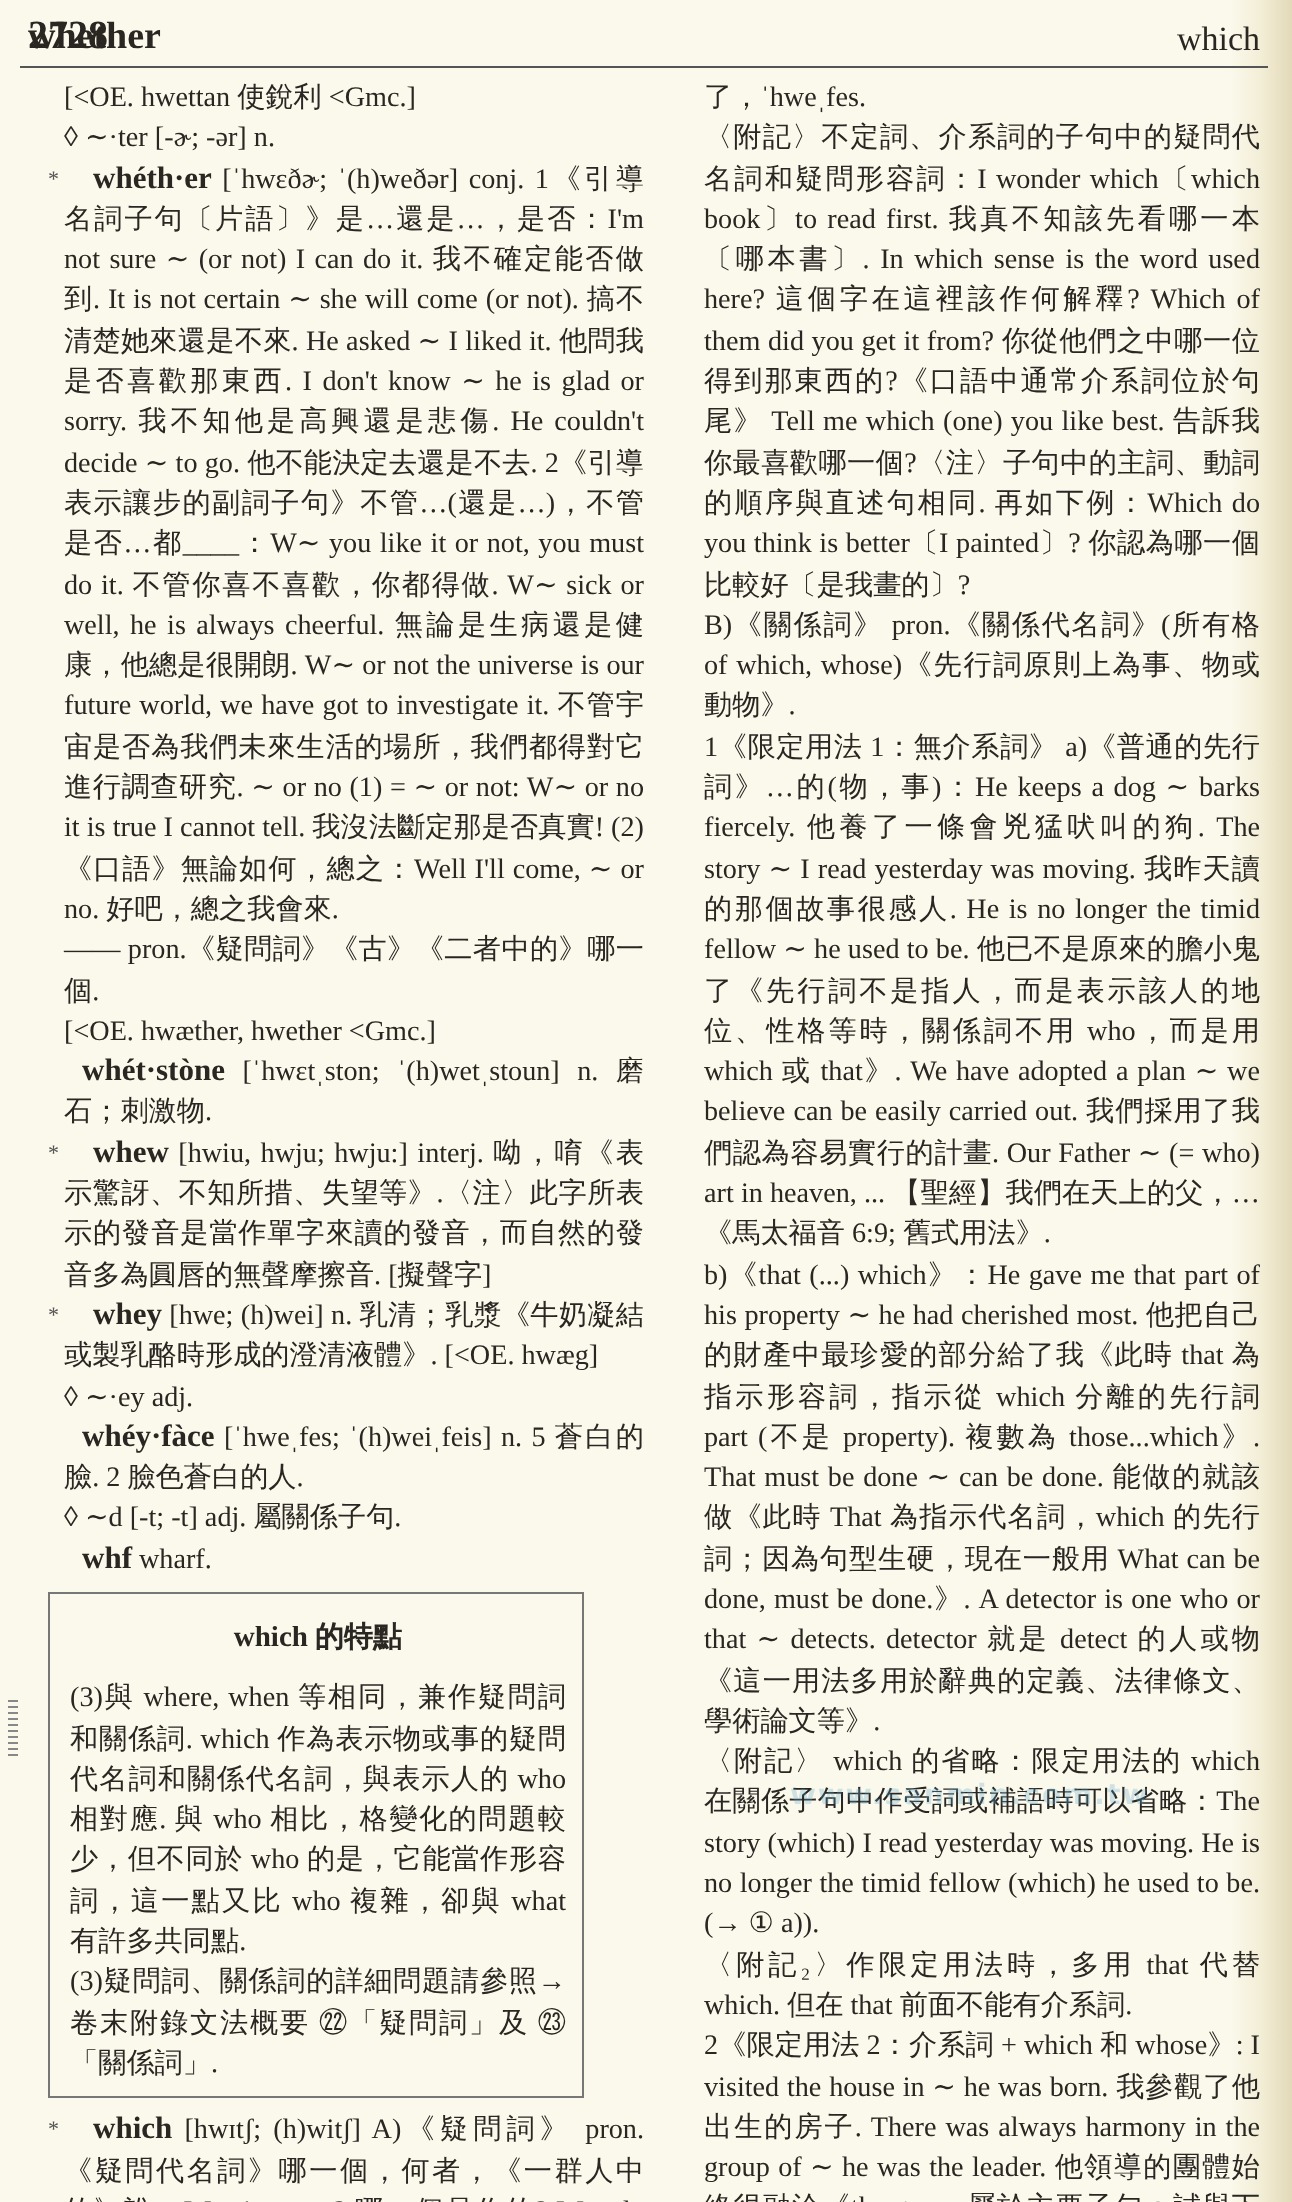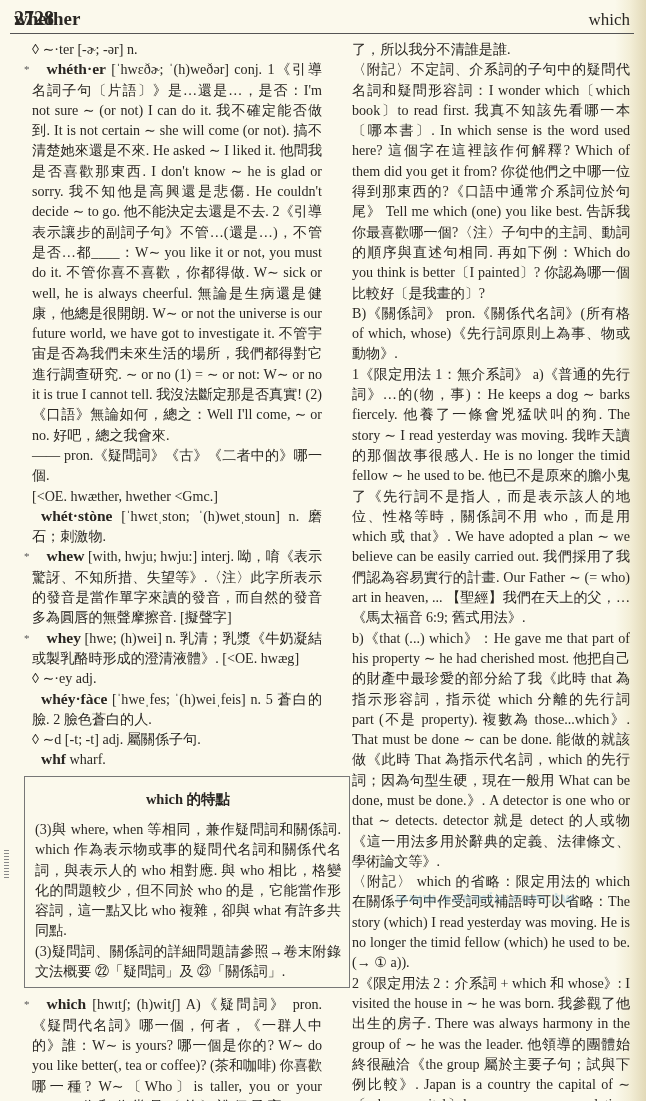--- a/index.html
+++ b/index.html
@@ -13,21 +13,21 @@
   .hd-right{position:absolute;right:2px;top:4px;font-size:17px;}
   .rule{position:absolute;left:10px;right:12px;top:33px;height:0;border-top:1px solid #555;}
   .col{position:absolute;top:39px;font-size:14.1px;line-height:20.3px;text-align:justify;}
   .col.left{left:14px;width:308px;}
   .col.right{left:334px;width:296px;}
   .p{margin:0;padding-left:18px;text-indent:-8px;}
   .p.cont{padding-left:18px;text-indent:0;}
   .p.sub{padding-left:18px;text-indent:0;}
   .hw{font-weight:bold;font-size:15.5px;margin-left:17px;}
   .star{font-size:11px;vertical-align:top;color:#555;}
-  .box{margin:6px 0 6px 10px;border:1px solid #777;padding:6px 8px 6px 10px;width:326px;box-sizing:border-box;}
+  .box{margin:6px 0 6px 10px;border:1px solid #777;padding:6px 8px 6px 10px;width:268px;box-sizing:border-box;}
   .box-title{text-align:center;font-weight:bold;font-size:14.5px;margin:6px 0 10px 0;}
   .box p{margin:0;text-indent:0;}
   .watermark{position:absolute;left:395px;top:890px;width:250px;height:70px;
              color:rgba(90,170,210,0.28);font-family:"DejaVu Sans",sans-serif;font-weight:bold;font-size:34px;
              pointer-events:none;letter-spacing:2px;}
   .watermark small{display:block;font-size:14px;letter-spacing:1px;}
   .margin-marks{position:absolute;left:4px;top:850px;width:5px;height:30px;
                 background:repeating-linear-gradient(#888 0 1px,transparent 1px 3px);}
 </style>
 </head>
@@ -36,29 +36,30 @@
 <div class="page">
 
   <div class="header">
     <span class="hd-left">whether</span>
     <div class="hd-center">2728</div>
     <span class="hd-right">which</span>
   </div>
   <div class="rule"></div>
 
   <div class="col left">
+    <p class="p sub">[&lt;OE. hwettan 使銳利 &lt;Gmc.]</p>
     <p class="p sub">◊ ∼·ter [-ɚ; -ər] n.</p>
 
     <p class="p"><span class="star">*</span><span class="hw">whéth·er</span><span> [ˈhwɛðɚ; ˈ(h)weðər] conj. 1《引導名詞子句〔片語〕》是…還是…，是否：I'm not sure ∼ (or not) I can do it. 我不確定能否做到. It is not certain ∼ she will come (or not). 搞不清楚她來還是不來. He asked ∼ I liked it. 他問我是否喜歡那東西. I don't know ∼ he is glad or sorry. 我不知他是高興還是悲傷. He couldn't decide ∼ to go. 他不能決定去還是不去. 2《引導表示讓步的副詞子句》不管…(還是…)，不管是否…都____：W∼ you like it or not, you must do it. 不管你喜不喜歡，你都得做. W∼ sick or well, he is always cheerful. 無論是生病還是健康，他總是很開朗. W∼ or not the universe is our future world, we have got to investigate it. 不管宇宙是否為我們未來生活的場所，我們都得對它進行調查研究. ∼ or no (1) = ∼ or not: W∼ or no it is true I cannot tell. 我沒法斷定那是否真實! (2)《口語》無論如何，總之：Well I'll come, ∼ or no. 好吧，總之我會來.</span></p>
     <p class="p sub">—— pron.《疑問詞》《古》《二者中的》哪一個.</p>
     <p class="p sub">[&lt;OE. hwæther, hwether &lt;Gmc.]</p>
 
     <p class="p"><span class="hw">whét·stòne</span><span> [ˈhwɛtˌston; ˈ(h)wetˌstoun] n. 磨石；刺激物.</span></p>
 
-    <p class="p"><span class="star">*</span><span class="hw">whew</span><span> [with, hwju; hwju:] interj. 呦，唷《表示驚訝、不知所措、失望等》.〈注〉此字所表示的發音是當作單字來讀的發音，而自然的發音多為圓唇的無聲摩擦音. [擬聲字]</span></p>
+    <p class="p"><span class="star">*</span><span class="hw">whew</span><span> [hwiu, hwju; hwju:] interj. 呦，唷《表示驚訝、不知所措、失望等》.〈注〉此字所表示的發音是當作單字來讀的發音，而自然的發音多為圓唇的無聲摩擦音. [擬聲字]</span></p>
 
     <p class="p"><span class="star">*</span><span class="hw">whey</span><span> [hwe; (h)wei] n. 乳清；乳漿《牛奶凝結或製乳酪時形成的澄清液體》. [&lt;OE. hwæg]</span></p>
     <p class="p sub">◊ ∼·ey adj.</p>
 
     <p class="p"><span class="hw">whéy·fàce</span><span> [ˈhweˌfes; ˈ(h)weiˌfeis] n. 5 蒼白的臉. 2 臉色蒼白的人.</span></p>
     <p class="p sub">◊ ∼d [-t; -t] adj. 屬關係子句.</p>
 
     <p class="p"><span class="hw">whf</span><span> wharf.</span></p>
 
     <div class="box">
@@ -66,25 +67,26 @@
       <p>(3)與 where, when 等相同，兼作疑問詞和關係詞. which 作為表示物或事的疑問代名詞和關係代名詞，與表示人的 who 相對應. 與 who 相比，格變化的問題較少，但不同於 who 的是，它能當作形容詞，這一點又比 who 複雜，卻與 what 有許多共同點.</p>
       <p>(3)疑問詞、關係詞的詳細問題請參照→卷末附錄文法概要 ㉒「疑問詞」及 ㉓「關係詞」.</p>
     </div>
 
     <p class="p"><span class="star">*</span><span class="hw">which</span><span> [hwɪtʃ; (h)witʃ] A)《疑問詞》 pron.《疑問代名詞》哪一個，何者，《一群人中的》誰：W∼ is yours? 哪一個是你的? W∼ do you like better(, tea or coffee)? (茶和咖啡) 你喜歡哪一種? W∼〔Who〕is taller, you or your cousin? 你和你堂兄〔弟〕誰個子高? W∼〔Who〕is the oldest (of you all)? (你們所有人中) 誰年紀最大? W∼ of them are your sons? 他們之中，誰是你兒子?《這裡 which 為複數. 另外，後面有 of 時，不能用 who》 W∼ is ∼? 哪個是哪個? 誰是誰?: I hadn't seen my friend's daughters in such a long time that I couldn't remember〔tell〕∼ was ∼. 由於好久沒見到朋友的女兒們</span></p>
   </div>
 
   <div class="margin-marks"></div>
 
   <div class="col right">
-    <p class="p cont">了，所以我分不清誰是誰.</p>
+    <p class="p cont">了，ˈhweˌfes.</p>
     <p class="p sub">〈附記〉不定詞、介系詞的子句中的疑問代名詞和疑問形容詞：I wonder which〔which book〕to read first. 我真不知該先看哪一本〔哪本書〕. In which sense is the word used here? 這個字在這裡該作何解釋? Which of them did you get it from? 你從他們之中哪一位得到那東西的?《口語中通常介系詞位於句尾》 Tell me which (one) you like best. 告訴我你最喜歡哪一個?〈注〉子句中的主詞、動詞的順序與直述句相同. 再如下例：Which do you think is better〔I painted〕? 你認為哪一個比較好〔是我畫的〕?</p>
     <p class="p sub">B)《關係詞》 pron.《關係代名詞》(所有格 of which, whose)《先行詞原則上為事、物或動物》.</p>
     <p class="p sub">1《限定用法 1：無介系詞》 a)《普通的先行詞》…的(物，事)：He keeps a dog ∼ barks fiercely. 他養了一條會兇猛吠叫的狗. The story ∼ I read yesterday was moving. 我昨天讀的那個故事很感人. He is no longer the timid fellow ∼ he used to be. 他已不是原來的膽小鬼了《先行詞不是指人，而是表示該人的地位、性格等時，關係詞不用 who，而是用 which 或 that》. We have adopted a plan ∼ we believe can be easily carried out. 我們採用了我們認為容易實行的計畫. Our Father ∼ (= who) art in heaven, ... 【聖經】我們在天上的父，…《馬太福音 6:9; 舊式用法》.</p>
     <p class="p sub">b)《that (...) which》：He gave me that part of his property ∼ he had cherished most. 他把自己的財產中最珍愛的部分給了我《此時 that 為指示形容詞，指示從 which 分離的先行詞 part (不是 property). 複數為 those...which》. That must be done ∼ can be done. 能做的就該做《此時 That 為指示代名詞，which 的先行詞；因為句型生硬，現在一般用 What can be done, must be done.》. A detector is one who or that ∼ detects. detector 就是 detect 的人或物《這一用法多用於辭典的定義、法律條文、學術論文等》.</p>
     <p class="p sub">〈附記〉 which 的省略：限定用法的 which 在關係子句中作受詞或補語時可以省略：The story (which) I read yesterday was moving. He is no longer the timid fellow (which) he used to be. (→ ① a)).</p>
+    <p class="p sub">〈附記₂〉作限定用法時，多用 that 代替 which. 但在 that 前面不能有介系詞.</p>
     <p class="p sub">2《限定用法 2：介系詞 + which 和 whose》: I visited the house in ∼ he was born. 我參觀了他出生的房子. There was always harmony in the group of ∼ he was the leader. 他領導的團體始終很融洽《the group 屬於主要子句；試與下例比較》. Japan is a country the capital of ∼〔whose capital〕has an enormous population. 日本是一個首都具有龐大人口的國家《the capital 屬關係子句；試與上例比較》. The information on ∼ the conclusion was based is doubtful. 這個結論所依據的資料不可靠. We admired the delicacy with ∼ he treated his guests. 我們佩服他款待客人時的細心周到.</p>
   </div>
 
   <div class="watermark">
     <small>www.sanmin.com.tw</small>
   </div>
 </div>
 
 </body></html>

